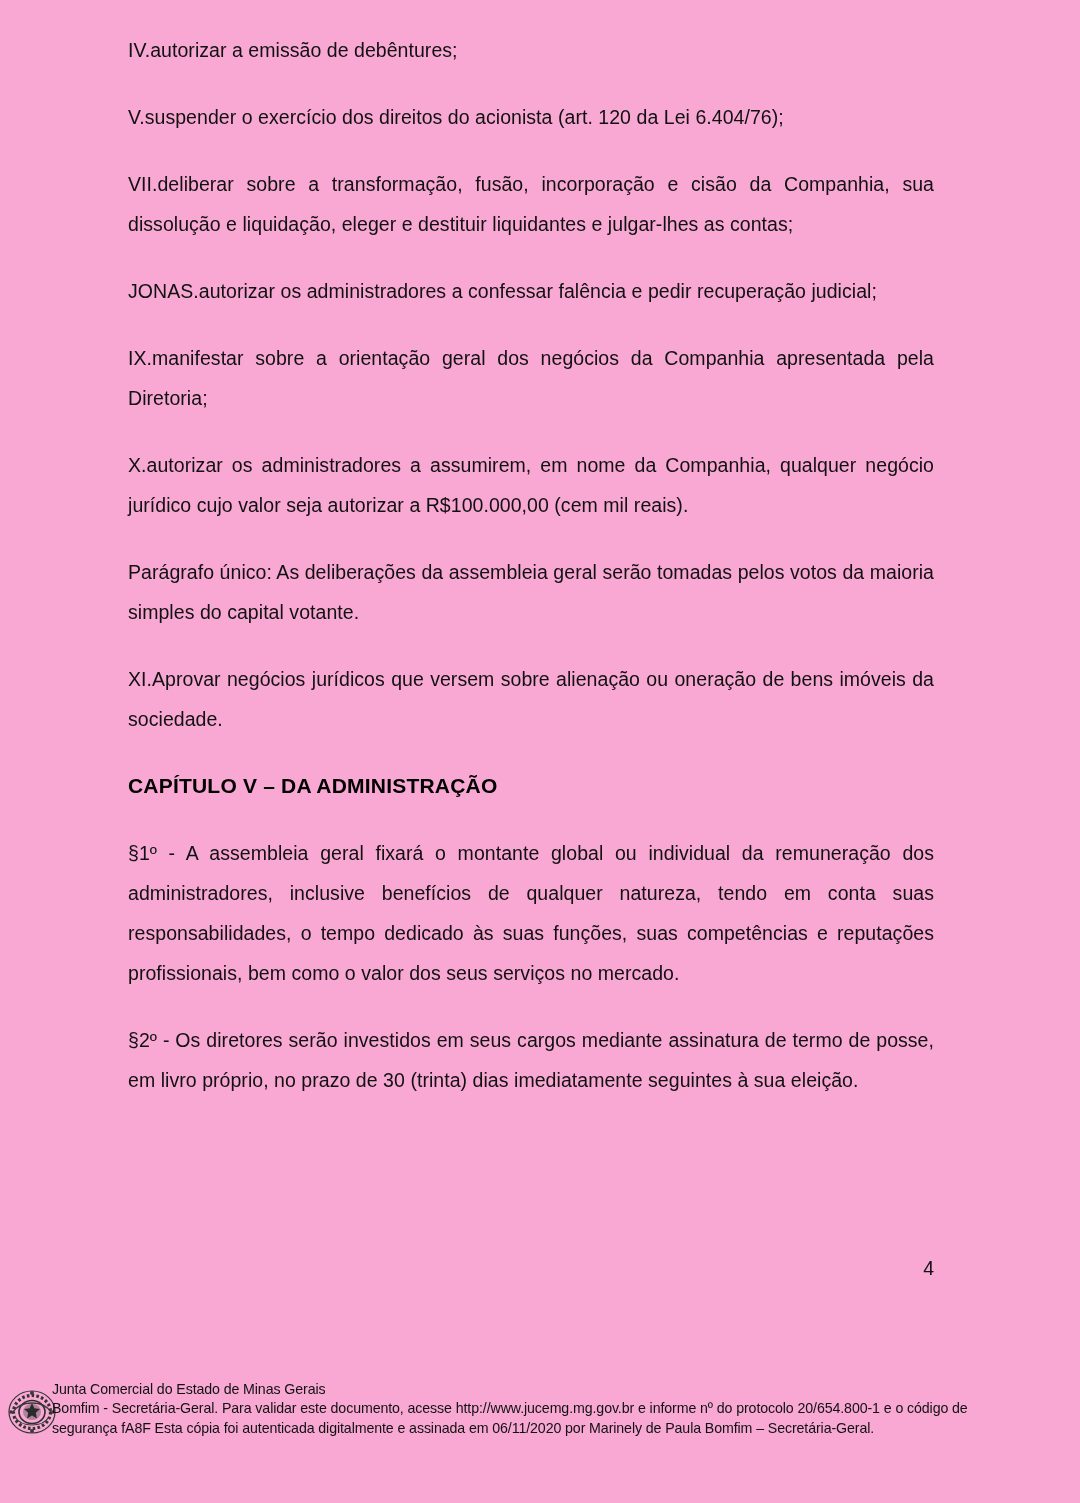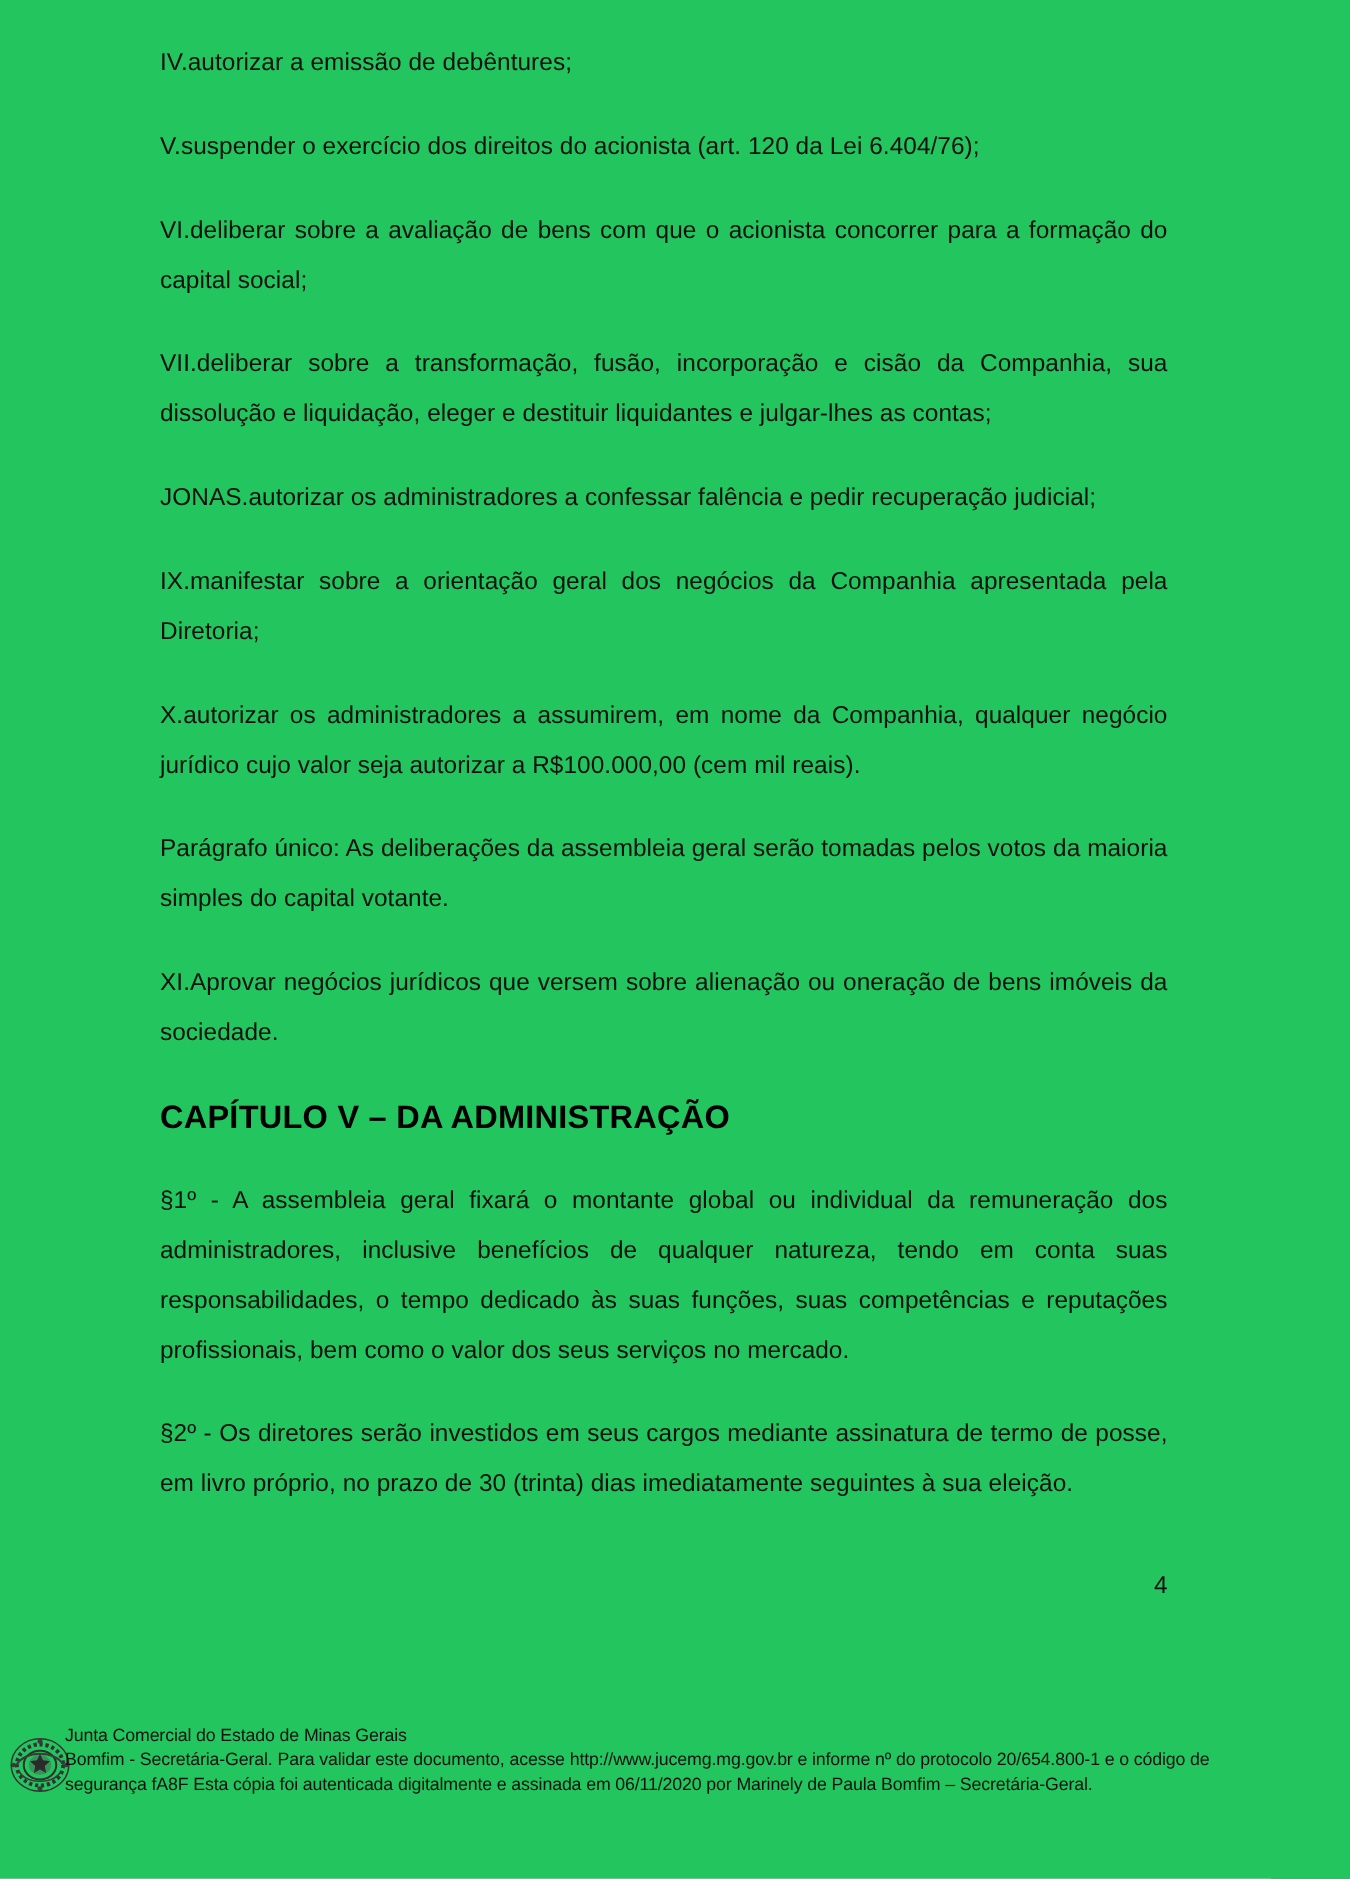--- a/index.html
+++ b/index.html
@@ -13,21 +13,21 @@
     height: 1503px;
     position: relative;
     font-family: "Liberation Sans", sans-serif;
     color: #000000;
     overflow: hidden;
   }
 
   #page {
     position: absolute;
     inset: 0;
-    background: #22c55e;
+    background: #f9a8d4;
   }
 
   
   .content {
     position: absolute;
     left: 128px;
     top: 30px;
     width: 806px;
   }
 
@@ -35,21 +35,21 @@
     font-size: 19.5px;
     line-height: 40px;
     text-align: justify;
     text-justify: inter-word;
     margin: 0 0 27px 0;
     color: #111111;
     letter-spacing: 0.05px;
   }
 
   .heading {
-    font-size: 26px;
+    font-size: 21px;
     line-height: 40px;
     font-weight: bold;
     margin: 0 0 27px 0;
     letter-spacing: 0.2px;
   }
 
   .plain {
     text-align: left;
   }
 
@@ -99,21 +99,20 @@
   }
 </style>
 </head>
 <body>
 
 <div id="page">
 
   <div class="content">
       <p class="para plain"><span class="numeral">IV.</span><span>autorizar a emissão de debêntures;</span></p>
       <p class="para plain"><span class="numeral">V.</span><span>suspender o exercício dos direitos do acionista (art. 120 da Lei 6.404/76);</span></p>
-      <p class="para"><span class="numeral">VI.</span><span>deliberar sobre a avaliação de bens com que o acionista concorrer para a formação do capital social;</span></p>
       <p class="para"><span class="numeral">VII.</span><span>deliberar sobre a transformação, fusão, incorporação e cisão da Companhia, sua dissolução e liquidação, eleger e destituir liquidantes e julgar-lhes as contas;</span></p>
       <p class="para plain"><span class="numeral">JONAS.</span><span>autorizar os administradores a confessar falência e pedir recuperação judicial;</span></p>
       <p class="para"><span class="numeral">IX.</span><span>manifestar sobre a orientação geral dos negócios da Companhia apresentada pela Diretoria;</span></p>
       <p class="para"><span class="numeral">X.</span><span>autorizar os administradores a assumirem, em nome da Companhia, qualquer negócio jurídico cujo valor seja autorizar a R$100.000,00 (cem mil reais).</span></p>
       <p class="para">Parágrafo único: As deliberações da assembleia geral serão tomadas pelos votos da maioria simples do capital votante.</p>
       <p class="para"><span class="numeral">XI.</span><span>Aprovar negócios jurídicos que versem sobre alienação ou oneração de bens imóveis da sociedade.</span></p>
       <div class="heading">CAPÍTULO V – DA ADMINISTRAÇÃO</div>
       <p class="para">§1º - A assembleia geral fixará o montante global ou individual da remuneração dos administradores, inclusive benefícios de qualquer natureza, tendo em conta suas responsabilidades, o tempo dedicado às suas funções, suas competências e reputações profissionais, bem como o valor dos seus serviços no mercado.</p>
       <p class="para">§2º - Os diretores serão investidos em seus cargos mediante assinatura de termo de posse, em livro próprio, no prazo de 30 (trinta) dias imediatamente seguintes à sua eleição.</p>
     </div>

